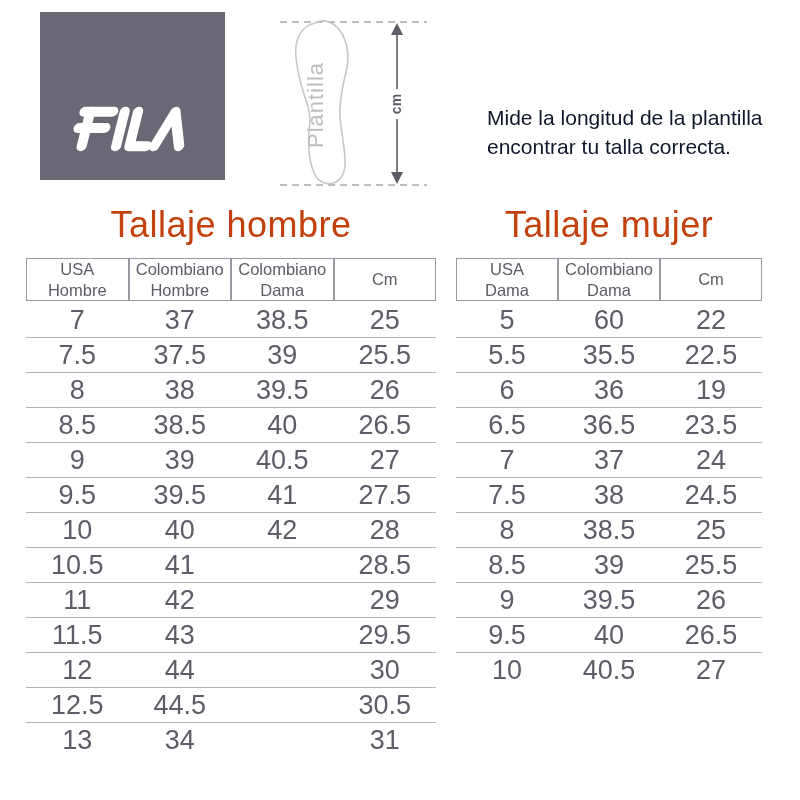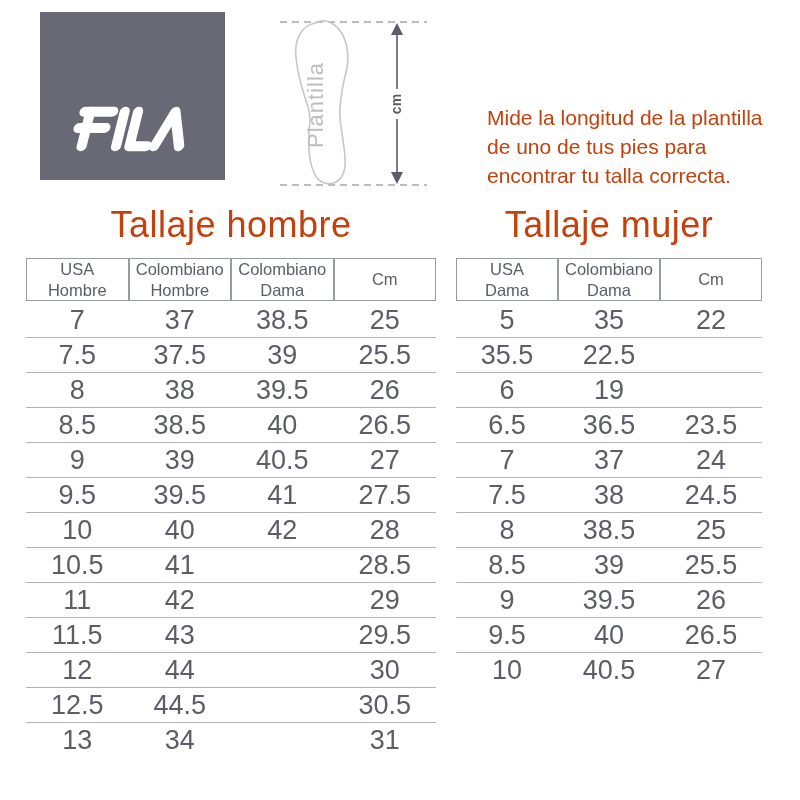--- a/index.html
+++ b/index.html
@@ -11,21 +11,21 @@
   
   .logo-box { left:40px; top:12px; width:185px; height:168px; background:#686974;
               display:flex; align-items:flex-start; justify-content:center; }
   .logo-box svg { margin-top:92px; }
   .sr { position:absolute; width:1px; height:1px; overflow:hidden; clip:rect(0 0 0 0); white-space:nowrap; }
 
   
   .insole-fig { left:277px; top:8px; width:156px; height:190px; }
 
   
-  .instruction { left:487px; top:103px; width:310px; font-size:21px; line-height:29px; color:#c2410c; }
+  .instruction { left:487px; top:103px; width:310px; font-size:21px; line-height:29px; color:#0f172a; }
   .instruction span { display:block; }
 
   
   .size-table { top:204px; }
   .size-table--men { left:26px; width:410px; }
   .size-table--women { left:456px; width:306px; }
   .size-table h2 { font-size:36px; font-weight:400; color:#c2410c; text-align:center;
                    margin:0 0 12px 0; letter-spacing:0.5px; }
   .thead { display:grid; }
   .size-table--men .thead { grid-template-columns:repeat(4,1fr); }
@@ -71,21 +71,20 @@
 
   <line x1="120" y1="22" x2="120" y2="169" stroke="#5c5d66" stroke-width="1.6"></line>
   <polygon points="114,27 126,27 120,15" fill="#5c5d66"></polygon>
   <polygon points="114,164 126,164 120,176" fill="#5c5d66"></polygon>
   <rect x="111" y="81" width="18" height="30" fill="#ffffff"></rect>
   <text x="120" y="96" transform="rotate(-90 120 96)" text-anchor="middle" dominant-baseline="middle" font-size="14" font-weight="bold" fill="#5c5d66">cm</text>
 </svg>
 
 <div class="abs instruction">
   <span>Mide la longitud de la plantilla</span>
-  <span>de uno de tus pies para</span>
   <span>encontrar tu talla correcta.</span>
 </div>
 
 <section class="abs size-table size-table--men">
   <h2>Tallaje hombre</h2>
   <div class="thead">
     <div class="hcell">USA
 Hombre</div>
     <div class="hcell">Colombiano
 Hombre</div>
@@ -180,29 +179,31 @@
   <div class="thead">
     <div class="hcell">USA
 Dama</div>
     <div class="hcell">Colombiano
 Dama</div>
     <div class="hcell">Cm</div>
   </div>
   <div class="trows">
       <div class="trow">
         <div class="tcell">5</div>
-        <div class="tcell">35</div>
+        <div class="tcell">60</div>
         <div class="tcell">22</div>
       </div>
       <div class="trow">
+        <div class="tcell">5.5</div>
         <div class="tcell">35.5</div>
         <div class="tcell">22.5</div>
       </div>
       <div class="trow">
         <div class="tcell">6</div>
+        <div class="tcell">36</div>
         <div class="tcell">19</div>
       </div>
       <div class="trow">
         <div class="tcell">6.5</div>
         <div class="tcell">36.5</div>
         <div class="tcell">23.5</div>
       </div>
       <div class="trow">
         <div class="tcell">7</div>
         <div class="tcell">37</div>

